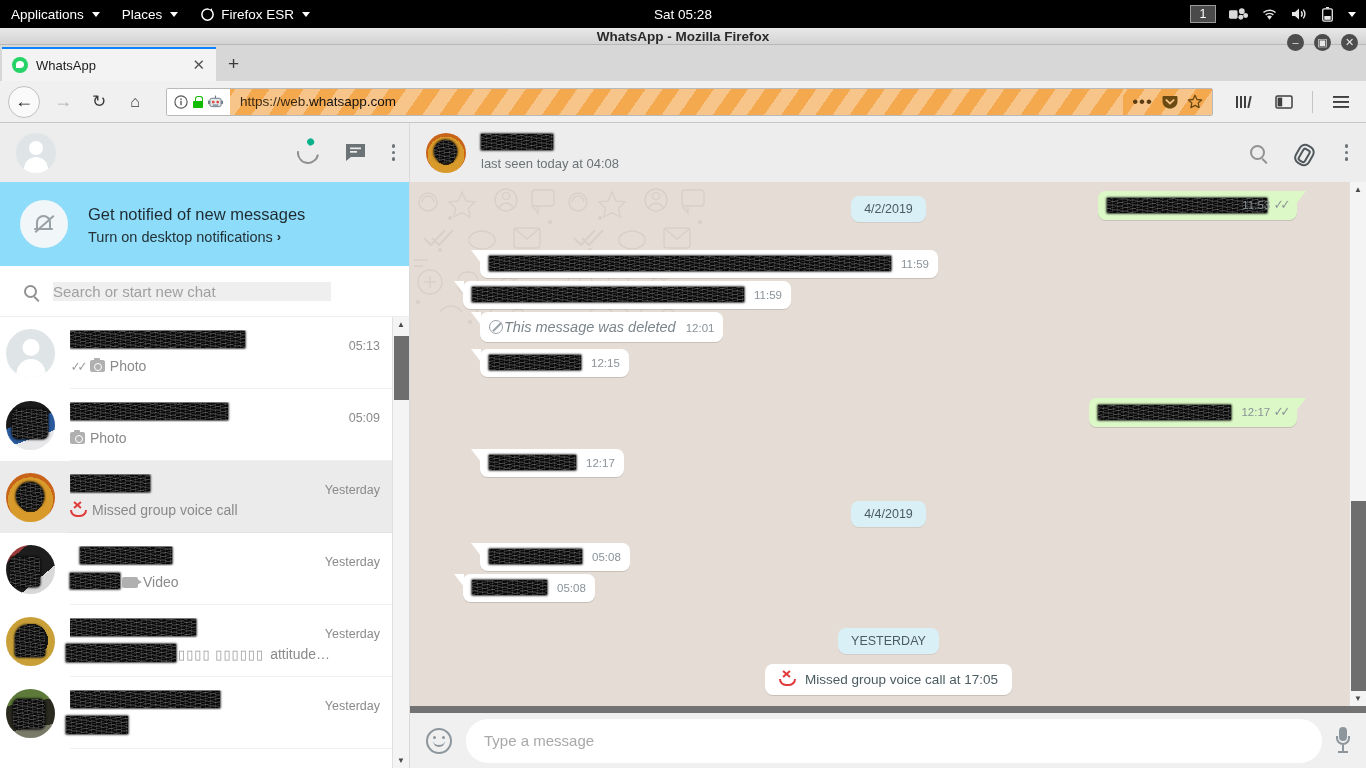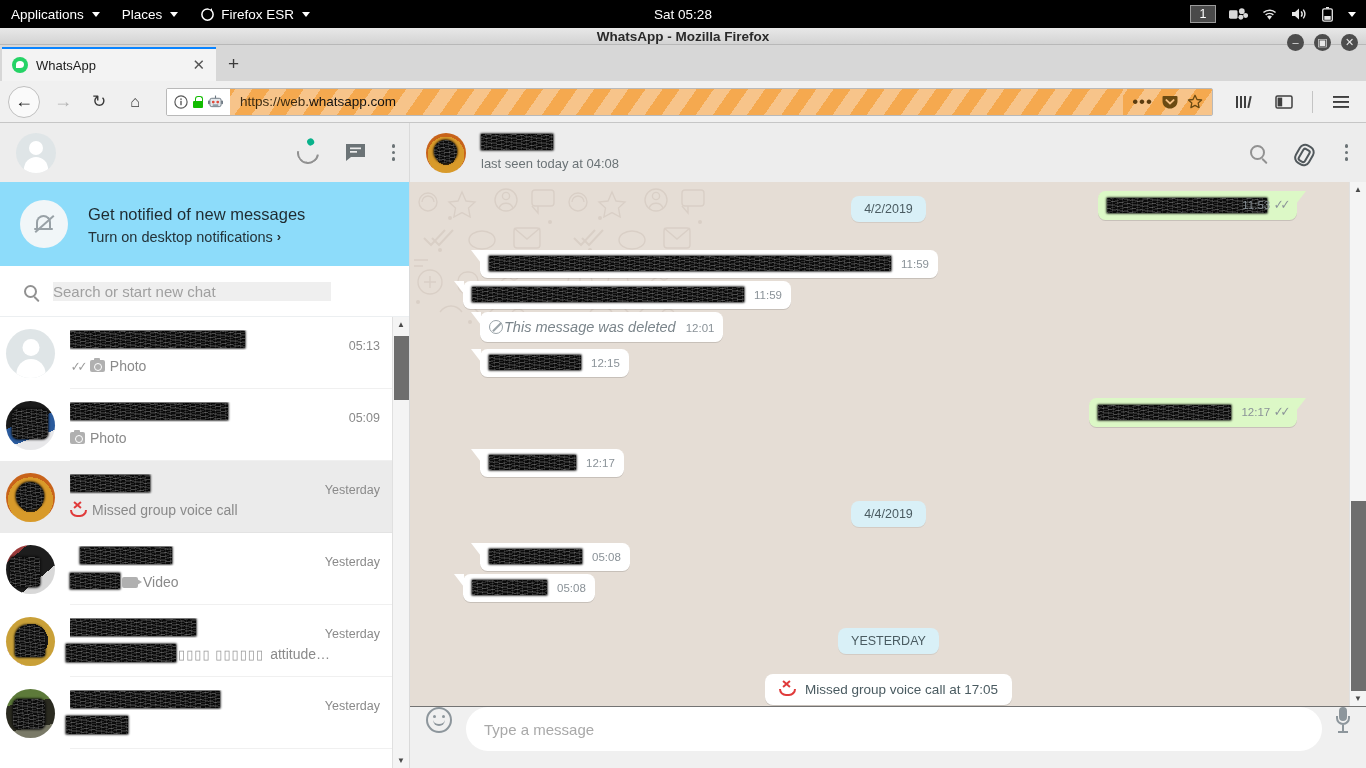--- a/index.html
+++ b/index.html
@@ -397,21 +397,21 @@
     position: absolute; inset: 0; opacity: .42; pointer-events: none;
   }
   #convo-content { position: relative; z-index: 1; }
 
   .date-chip-row { display: flex; justify-content: center; margin: 4px 0 14px; }
   .date-chip {
     background: #d9f0f7; color: #4a5b61; font-size: 12.5px;
     padding: 6px 13px; border-radius: 8px;
     box-shadow: 0 1px 0.5px rgba(0,0,0,.08);
   }
-  .sys-chip-row { display: flex; justify-content: center; margin: 20px 0; }
+  .sys-chip-row { display: flex; justify-content: center; margin: 10px 0; }
   .sys-chip {
     background: #fff; color: #4a5b61; font-size: 13.5px;
     padding: 8px 14px; border-radius: 8px;
     box-shadow: 0 1px 0.5px rgba(0,0,0,.13);
     display: flex; align-items: center; gap: 9px;
   }
 
   .msg-row { display: flex; margin-bottom: 3px; }
   .msg-row.out { justify-content: flex-end; }
   .bubble {
@@ -451,22 +451,22 @@
     border-radius: 50%; position: relative; display: inline-block; flex: none;
   }
   .no-ico::after {
     content: ""; position: absolute; left: 1px; top: 5px;
     width: 12px; height: 1.6px; background: #9aa3a8; transform: rotate(-45deg);
   }
 
   
   #composer {
     height: 62px; background: #f0f0f0; display: flex;
-    padding: 0 16px; gap: 14px; flex: none;
-    border-top: 1px solid #737373;
+    align-items: center; padding: 0 16px; gap: 14px; flex: none;
+    border-top: 7px solid #737373;
   }
   .smiley {
     width: 26px; height: 26px; border-radius: 50%;
     border: 2px solid #8d969c; position: relative; flex: none;
   }
   .smiley .e1, .smiley .e2 {
     position: absolute; top: 6px; width: 3px; height: 3px;
     border-radius: 50%; background: #8d969c;
   }
   .smiley .e1 { left: 5px; } .smiley .e2 { right: 5px; }

